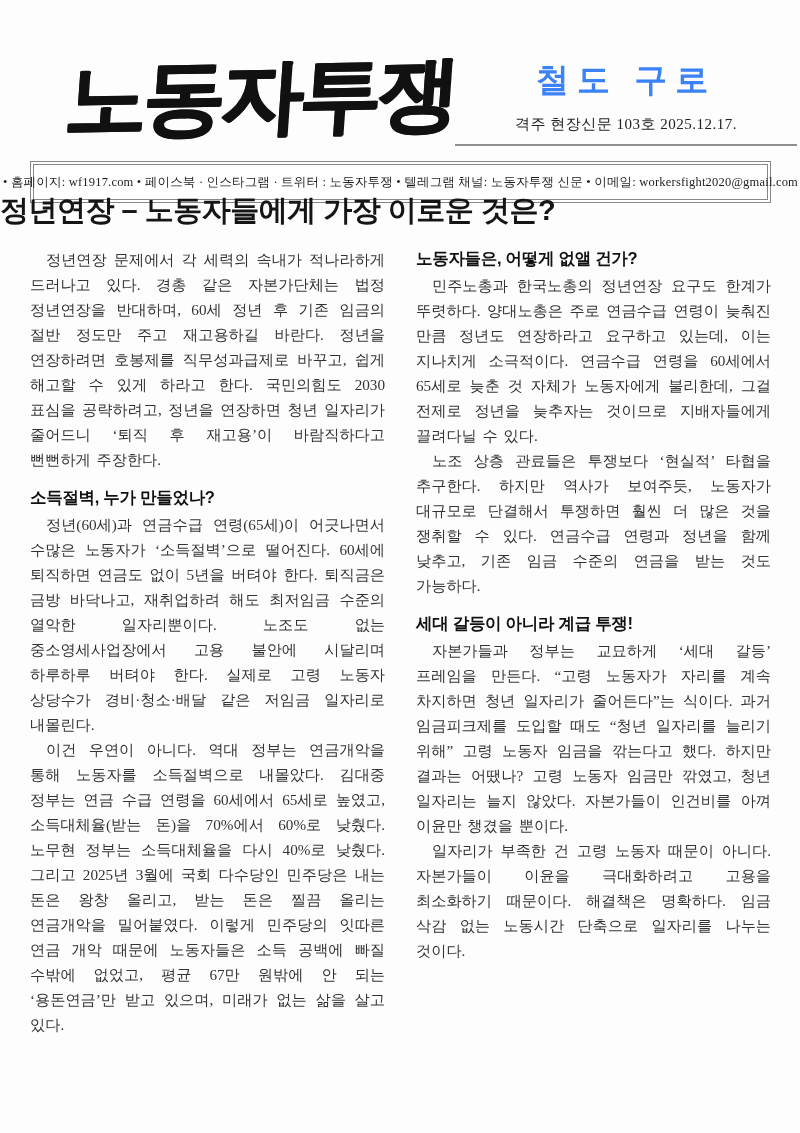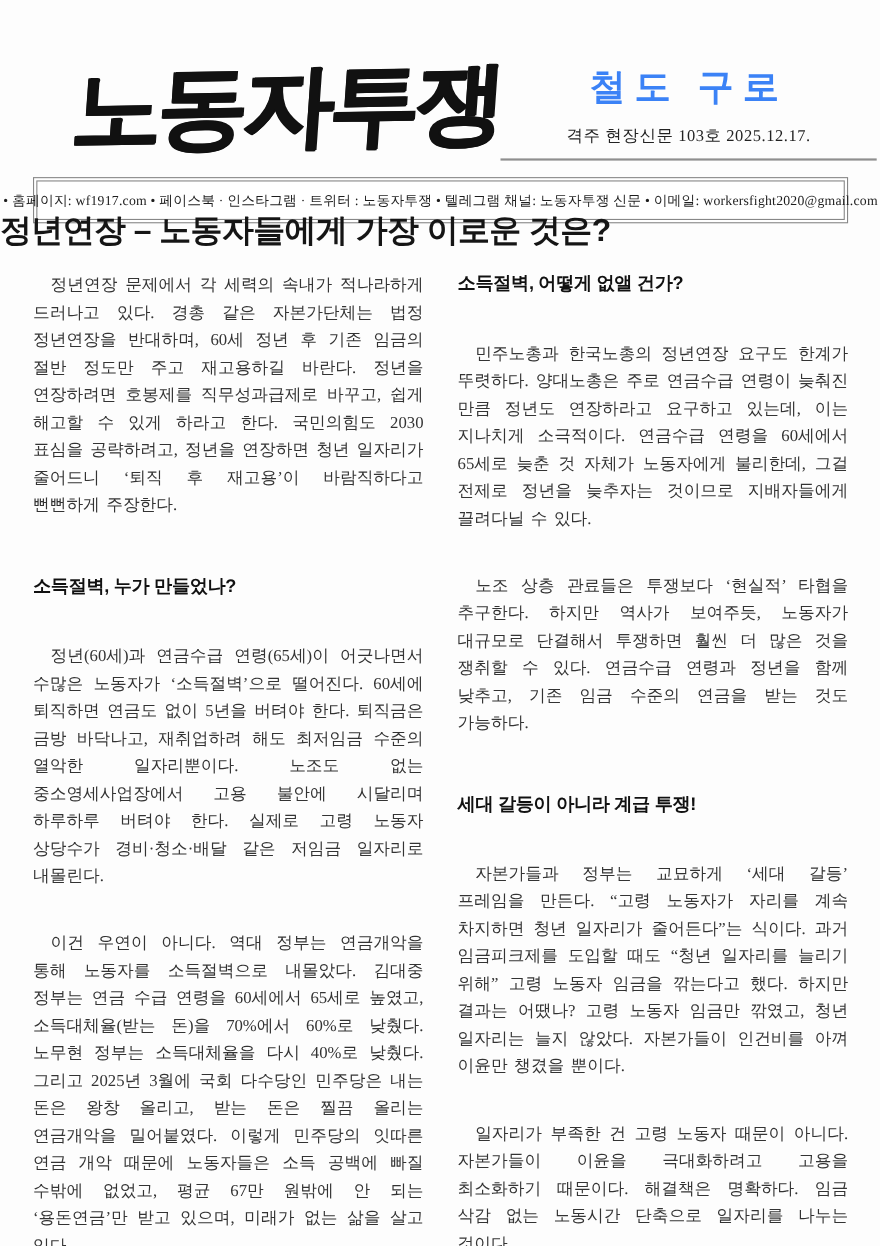--- a/index.html
+++ b/index.html
@@ -46,21 +46,20 @@
     letter-spacing:-0.5px;line-height:40px;
   }
   
   .columns{
     position:absolute;left:30px;top:247px;width:741px;height:862px;
     display:flex;gap:31px;
   }
   .col{
     width:355px;height:862px;display:flex;flex-direction:column;
     box-sizing:border-box;
-    gap:36px;
   }
   .body-p{
     margin:0;font-size:15.2px;line-height:25px;color:#333;
     text-align:justify;text-indent:1.05em;word-spacing:2px;
     word-break:keep-all;overflow-wrap:break-word;
   }
   .sec-h{
     margin:14px 0 4px 0;font-size:16.5px;font-weight:bold;color:#111;
     font-family:"Liberation Sans","DejaVu Sans",sans-serif;
     line-height:22px;letter-spacing:-0.3px;
@@ -90,21 +89,21 @@
 
     <section class="col">
       <p class="body-p">정년연장 문제에서 각 세력의 속내가 적나라하게 드러나고 있다. 경총 같은 자본가단체는 법정 정년연장을 반대하며, 60세 정년 후 기존 임금의 절반 정도만 주고 재고용하길 바란다. 정년을 연장하려면 호봉제를 직무성과급제로 바꾸고, 쉽게 해고할 수 있게 하라고 한다. 국민의힘도 2030 표심을 공략하려고, 정년을 연장하면 청년 일자리가 줄어드니 ‘퇴직 후 재고용’이 바람직하다고 뻔뻔하게 주장한다.</p>
       <h2 class="sec-h">소득절벽, 누가 만들었나?</h2>
       <p class="body-p">정년(60세)과 연금수급 연령(65세)이 어긋나면서 수많은 노동자가 ‘소득절벽’으로 떨어진다. 60세에 퇴직하면 연금도 없이 5년을 버텨야 한다. 퇴직금은 금방 바닥나고, 재취업하려 해도 최저임금 수준의 열악한 일자리뿐이다. 노조도 없는 중소영세사업장에서 고용 불안에 시달리며 하루하루 버텨야 한다. 실제로 고령 노동자 상당수가 경비·청소·배달 같은 저임금 일자리로 내몰린다.</p>
       <p class="body-p">이건 우연이 아니다. 역대 정부는 연금개악을 통해 노동자를 소득절벽으로 내몰았다. 김대중 정부는 연금 수급 연령을 60세에서 65세로 높였고, 소득대체율(받는 돈)을 70%에서 60%로 낮췄다. 노무현 정부는 소득대체율을 다시 40%로 낮췄다. 그리고 2025년 3월에 국회 다수당인 민주당은 내는 돈은 왕창 올리고, 받는 돈은 찔끔 올리는 연금개악을 밀어붙였다. 이렇게 민주당의 잇따른 연금 개악 때문에 노동자들은 소득 공백에 빠질 수밖에 없었고, 평균 67만 원밖에 안 되는 ‘용돈연금’만 받고 있으며, 미래가 없는 삶을 살고 있다.</p>
 
     </section>
 
     <section class="col">
-      <h2 class="sec-h" style="margin-top:0;">소득절벽, 어떻게 없앨 건가?</h2>
+      <h2 class="sec-h" style="margin-top:0;">노동자들은, 어떻게 없앨 건가?</h2>
       <p class="body-p">민주노총과 한국노총의 정년연장 요구도 한계가 뚜렷하다. 양대노총은 주로 연금수급 연령이 늦춰진 만큼 정년도 연장하라고 요구하고 있는데, 이는 지나치게 소극적이다. 연금수급 연령을 60세에서 65세로 늦춘 것 자체가 노동자에게 불리한데, 그걸 전제로 정년을 늦추자는 것이므로 지배자들에게 끌려다닐 수 있다.</p>
       <p class="body-p">노조 상층 관료들은 투쟁보다 ‘현실적’ 타협을 추구한다. 하지만 역사가 보여주듯, 노동자가 대규모로 단결해서 투쟁하면 훨씬 더 많은 것을 쟁취할 수 있다. 연금수급 연령과 정년을 함께 낮추고, 기존 임금 수준의 연금을 받는 것도 가능하다.</p>
       <h2 class="sec-h">세대 갈등이 아니라 계급 투쟁!</h2>
       <p class="body-p">자본가들과 정부는 교묘하게 ‘세대 갈등’ 프레임을 만든다. “고령 노동자가 자리를 계속 차지하면 청년 일자리가 줄어든다”는 식이다. 과거 임금피크제를 도입할 때도 “청년 일자리를 늘리기 위해” 고령 노동자 임금을 깎는다고 했다. 하지만 결과는 어땠나? 고령 노동자 임금만 깎였고, 청년 일자리는 늘지 않았다. 자본가들이 인건비를 아껴 이윤만 챙겼을 뿐이다.</p>
       <p class="body-p">일자리가 부족한 건 고령 노동자 때문이 아니다. 자본가들이 이윤을 극대화하려고 고용을 최소화하기 때문이다. 해결책은 명확하다. 임금 삭감 없는 노동시간 단축으로 일자리를 나누는 것이다.</p>
 
     </section>
 
   </main>
 </div>

